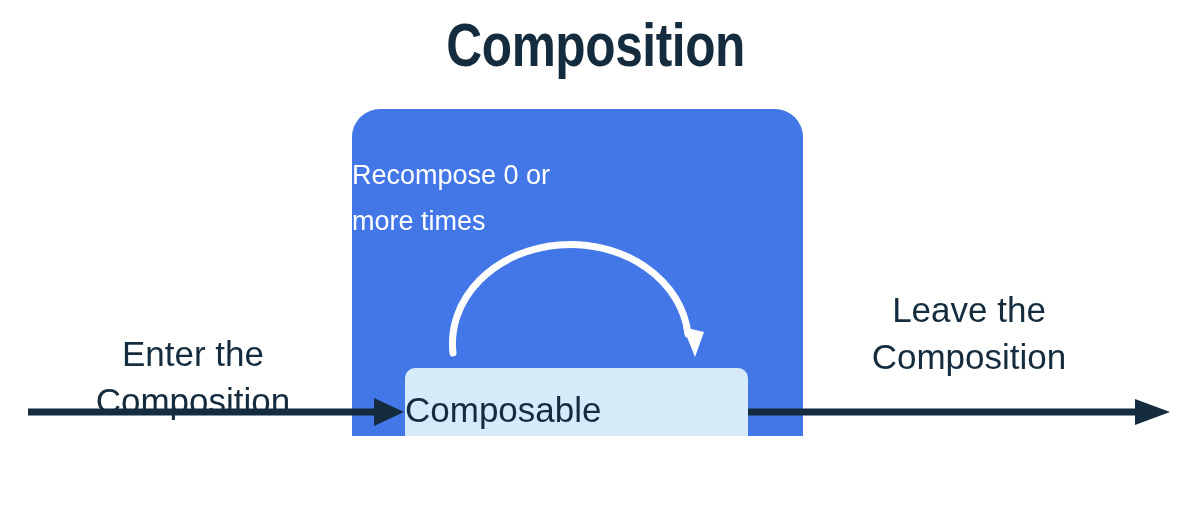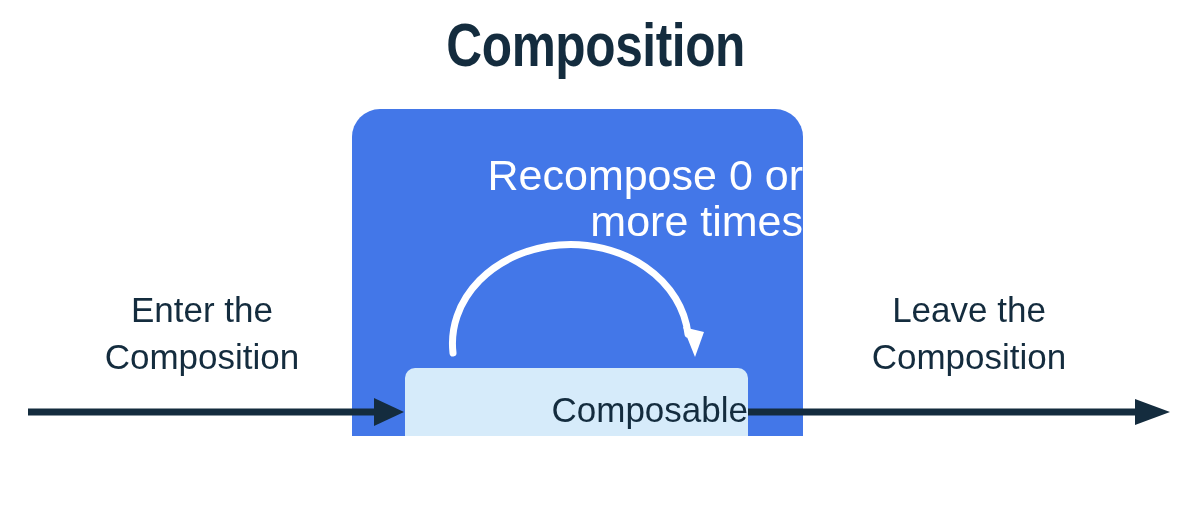--- a/index.html
+++ b/index.html
@@ -39,53 +39,53 @@
     width: 451px;
     height: 384px;
     border-radius: 28px;
     background: var(--blue, #4377E8);
   }
   .recompose-label {
     position: absolute;
     left: 352px;
     top: 152px;
     width: 451px;
-    text-align: right;
-    font-size: 43px;
+    text-align: left;
+    font-size: 27px;
     line-height: 46px;
     color: var(--white, #ffffff);
     white-space: pre-line;
   }
   .composable-node {
     position: absolute;
     left: 405px;
     top: 368px;
     width: 343px;
     height: 84px;
     border-radius: 10px;
     background: var(--light-blue, #D6EBFA);
     display: flex;
     align-items: center;
-    justify-content: flex-end;
+    justify-content: flex-start;
   }
   .composable-node span {
     font-size: 35px;
     color: var(--dark-navy, #142C3E);
   }
   .side-label {
     position: absolute;
     top: 286px;
     width: 372px;
     text-align: center;
     font-size: 35px;
     line-height: 47px;
     color: var(--dark-navy, #142C3E);
     white-space: pre-line;
   }
-  .side-label.enter { left: 16px; }
+  .side-label.enter { left: 7px; margin-top: 44px; }
   .side-label.leave { left: 783px; }
   svg.overlay {
     position: absolute;
     left: 0;
     top: 0;
     width: 1191px;
     height: 512px;
     pointer-events: none;
   }
   .arrow-line {

